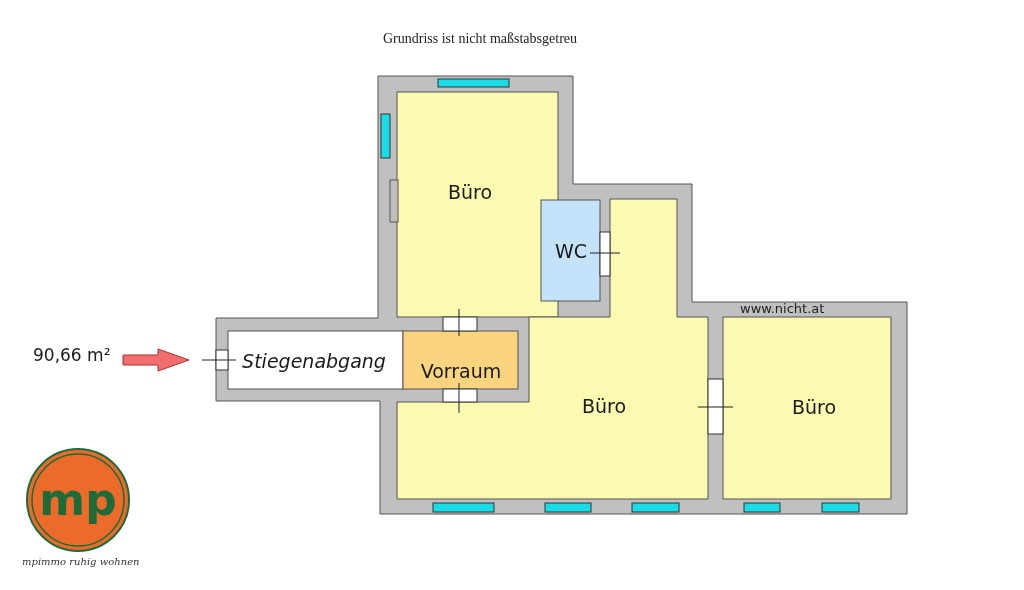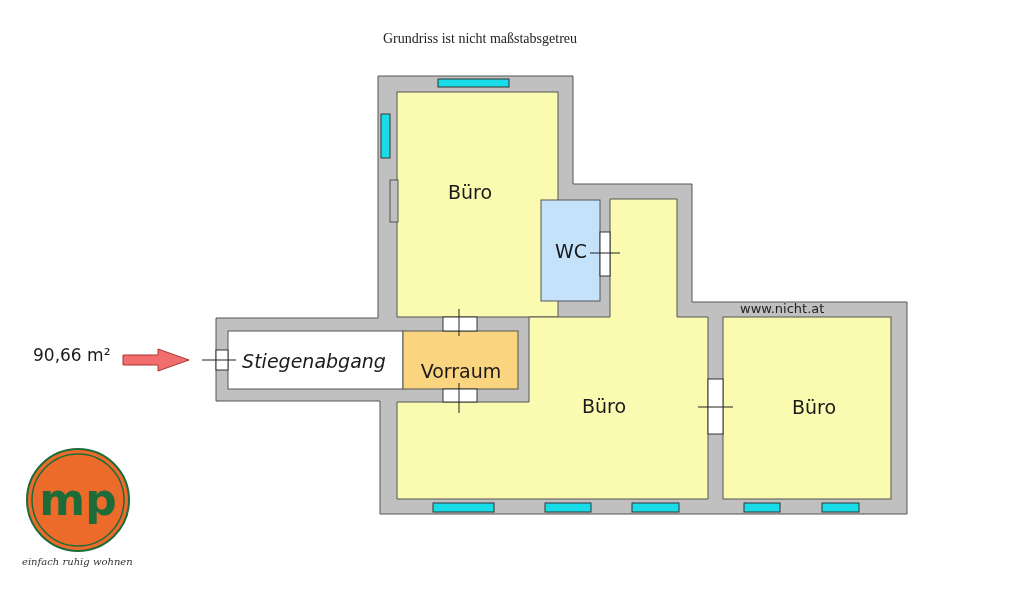--- a/index.html
+++ b/index.html
@@ -69,13 +69,13 @@
 <span class="label" style="left:814px; top:407px;">Büro</span>
 
 <span class="url">www.nicht.at</span>
 <span class="area">90,66 m²</span>
 
 <svg class="logo" viewBox="0 0 106 106" xmlns="http://www.w3.org/2000/svg">
   <circle cx="53" cy="53" r="51" fill="#ec6a2a" stroke="#1e6b3a" stroke-width="2"></circle>
   <circle cx="53" cy="53" r="46" fill="none" stroke="#1e6b3a" stroke-width="1.5"></circle>
   <text x="53" y="68" text-anchor="middle" font-family="DejaVu Sans, sans-serif" font-size="44" font-weight="bold" fill="#1e6b3a">mp</text>
 </svg>
-<span class="tagline">einfach ruhig wohnen</span>
+<span class="tagline">mpimmo ruhig wohnen</span>
 
 </body></html>

